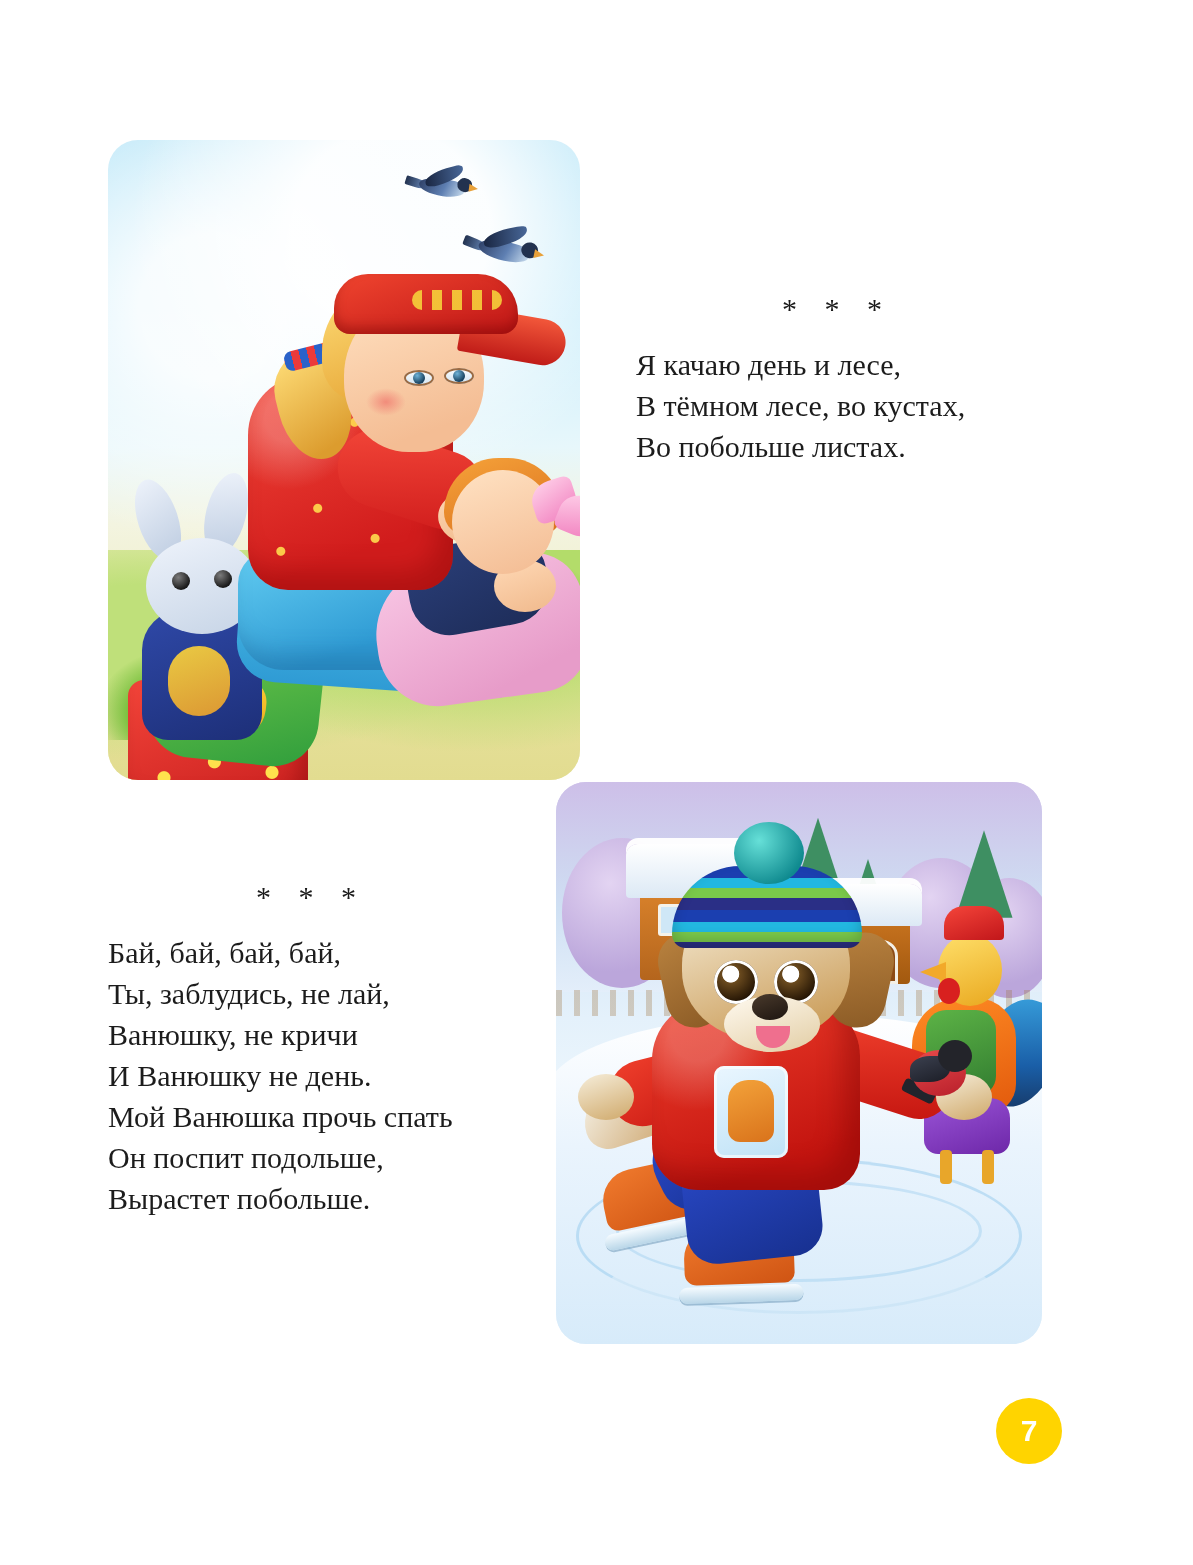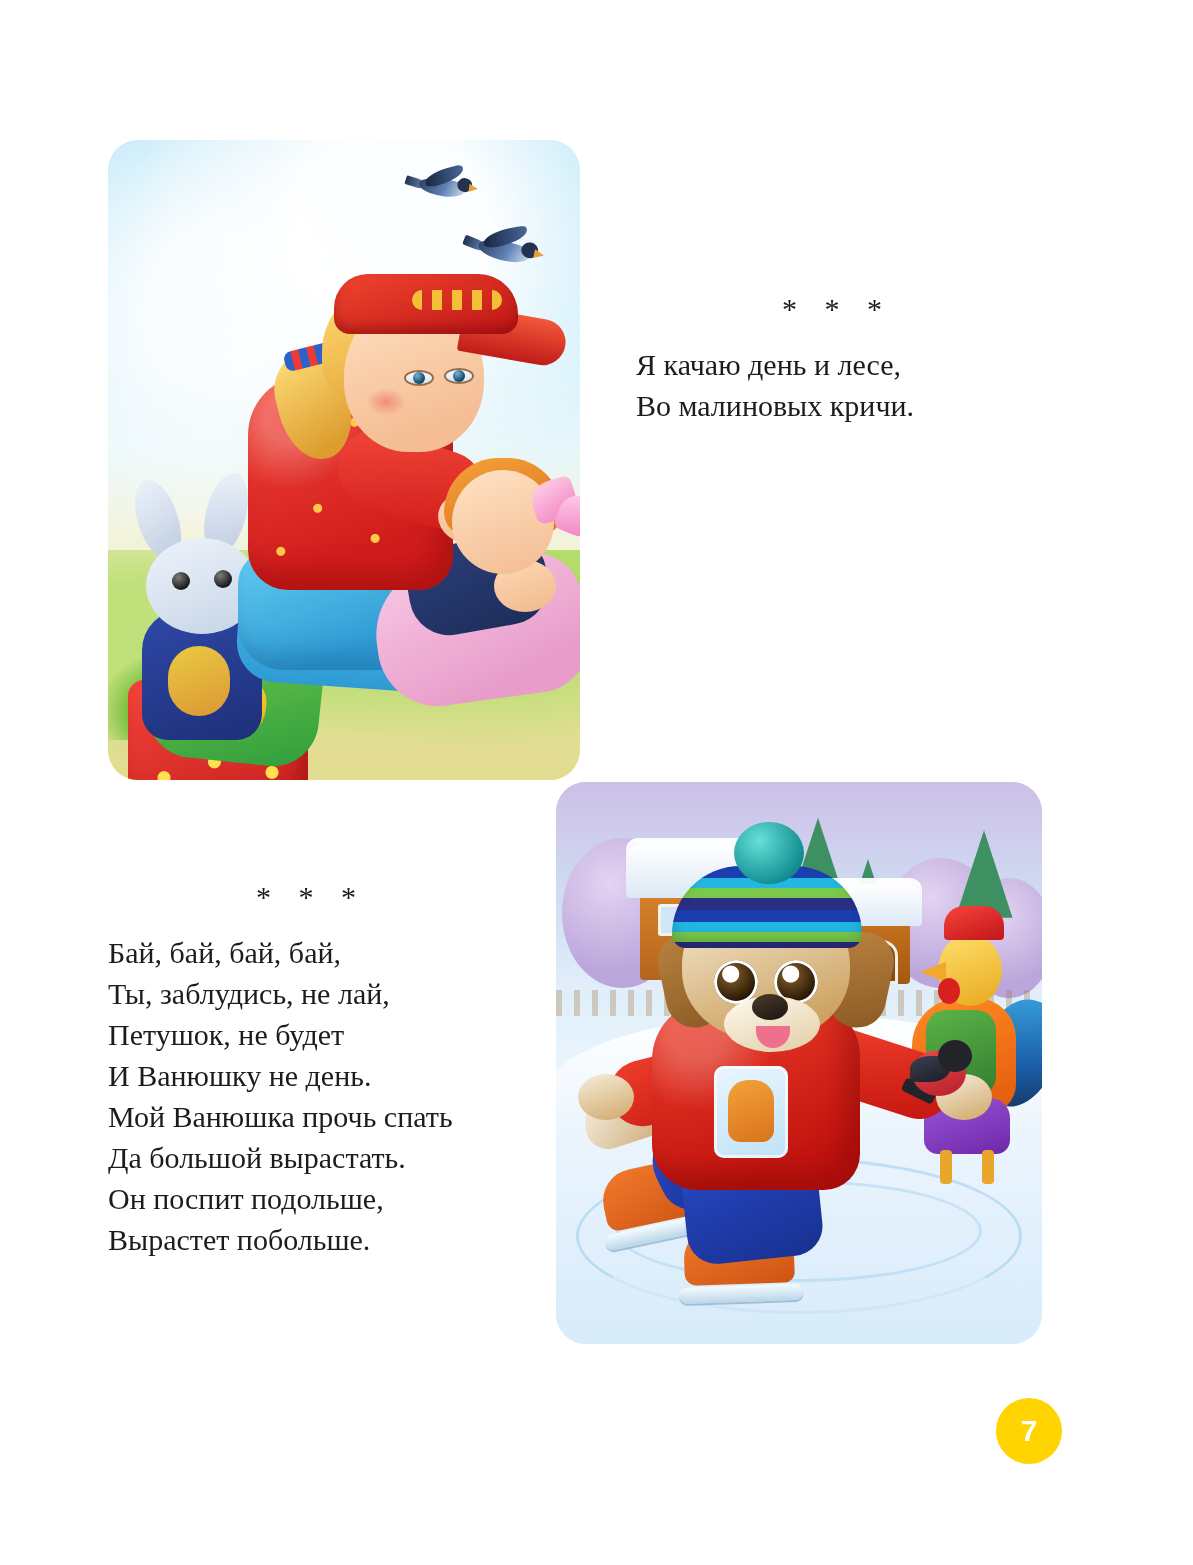--- a/index.html
+++ b/index.html
@@ -682,31 +682,31 @@
     <div class="g-cheek"></div>
     <div class="g-eye" id="eye1"></div>
     <div class="g-eye" id="eye2"></div>
     <div class="g-visor"></div>
     <div class="g-cap"></div>
   </div>
 
   <div class="poem" id="poem-1">
     <div class="stars">* * *</div>
     <div class="line">Я качаю день и лесе,</div>
-    <div class="line">Во малиновых кричи.</div>
+    <div class="line">В тёмном лесе, во кустах,</div>
+    <div class="line">Во побольше листах.</div>
   </div>
 
   <div class="poem" id="poem-2">
     <div class="stars">* * *</div>
     <div class="line">Бай, бай, бай, бай,</div>
     <div class="line">Ты, заблудись, не лай,</div>
-    <div class="line">Петушок, не будет</div>
+    <div class="line">Ванюшку, не кричи</div>
     <div class="line">И Ванюшку не день.</div>
     <div class="line">Мой Ванюшка прочь спать</div>
-    <div class="line">Да большой вырастать.</div>
     <div class="line">Он поспит подольше,</div>
     <div class="line">Вырастет побольше.</div>
   </div>
 
   <div class="illus" id="illus-dog">
     <div class="sky"></div>
     <div class="bush" id="bush1"></div>
     <div class="bush" id="bush2"></div>
     <div class="bush" id="bush3"></div>
     <div class="tree snowy" id="tree1"></div>

